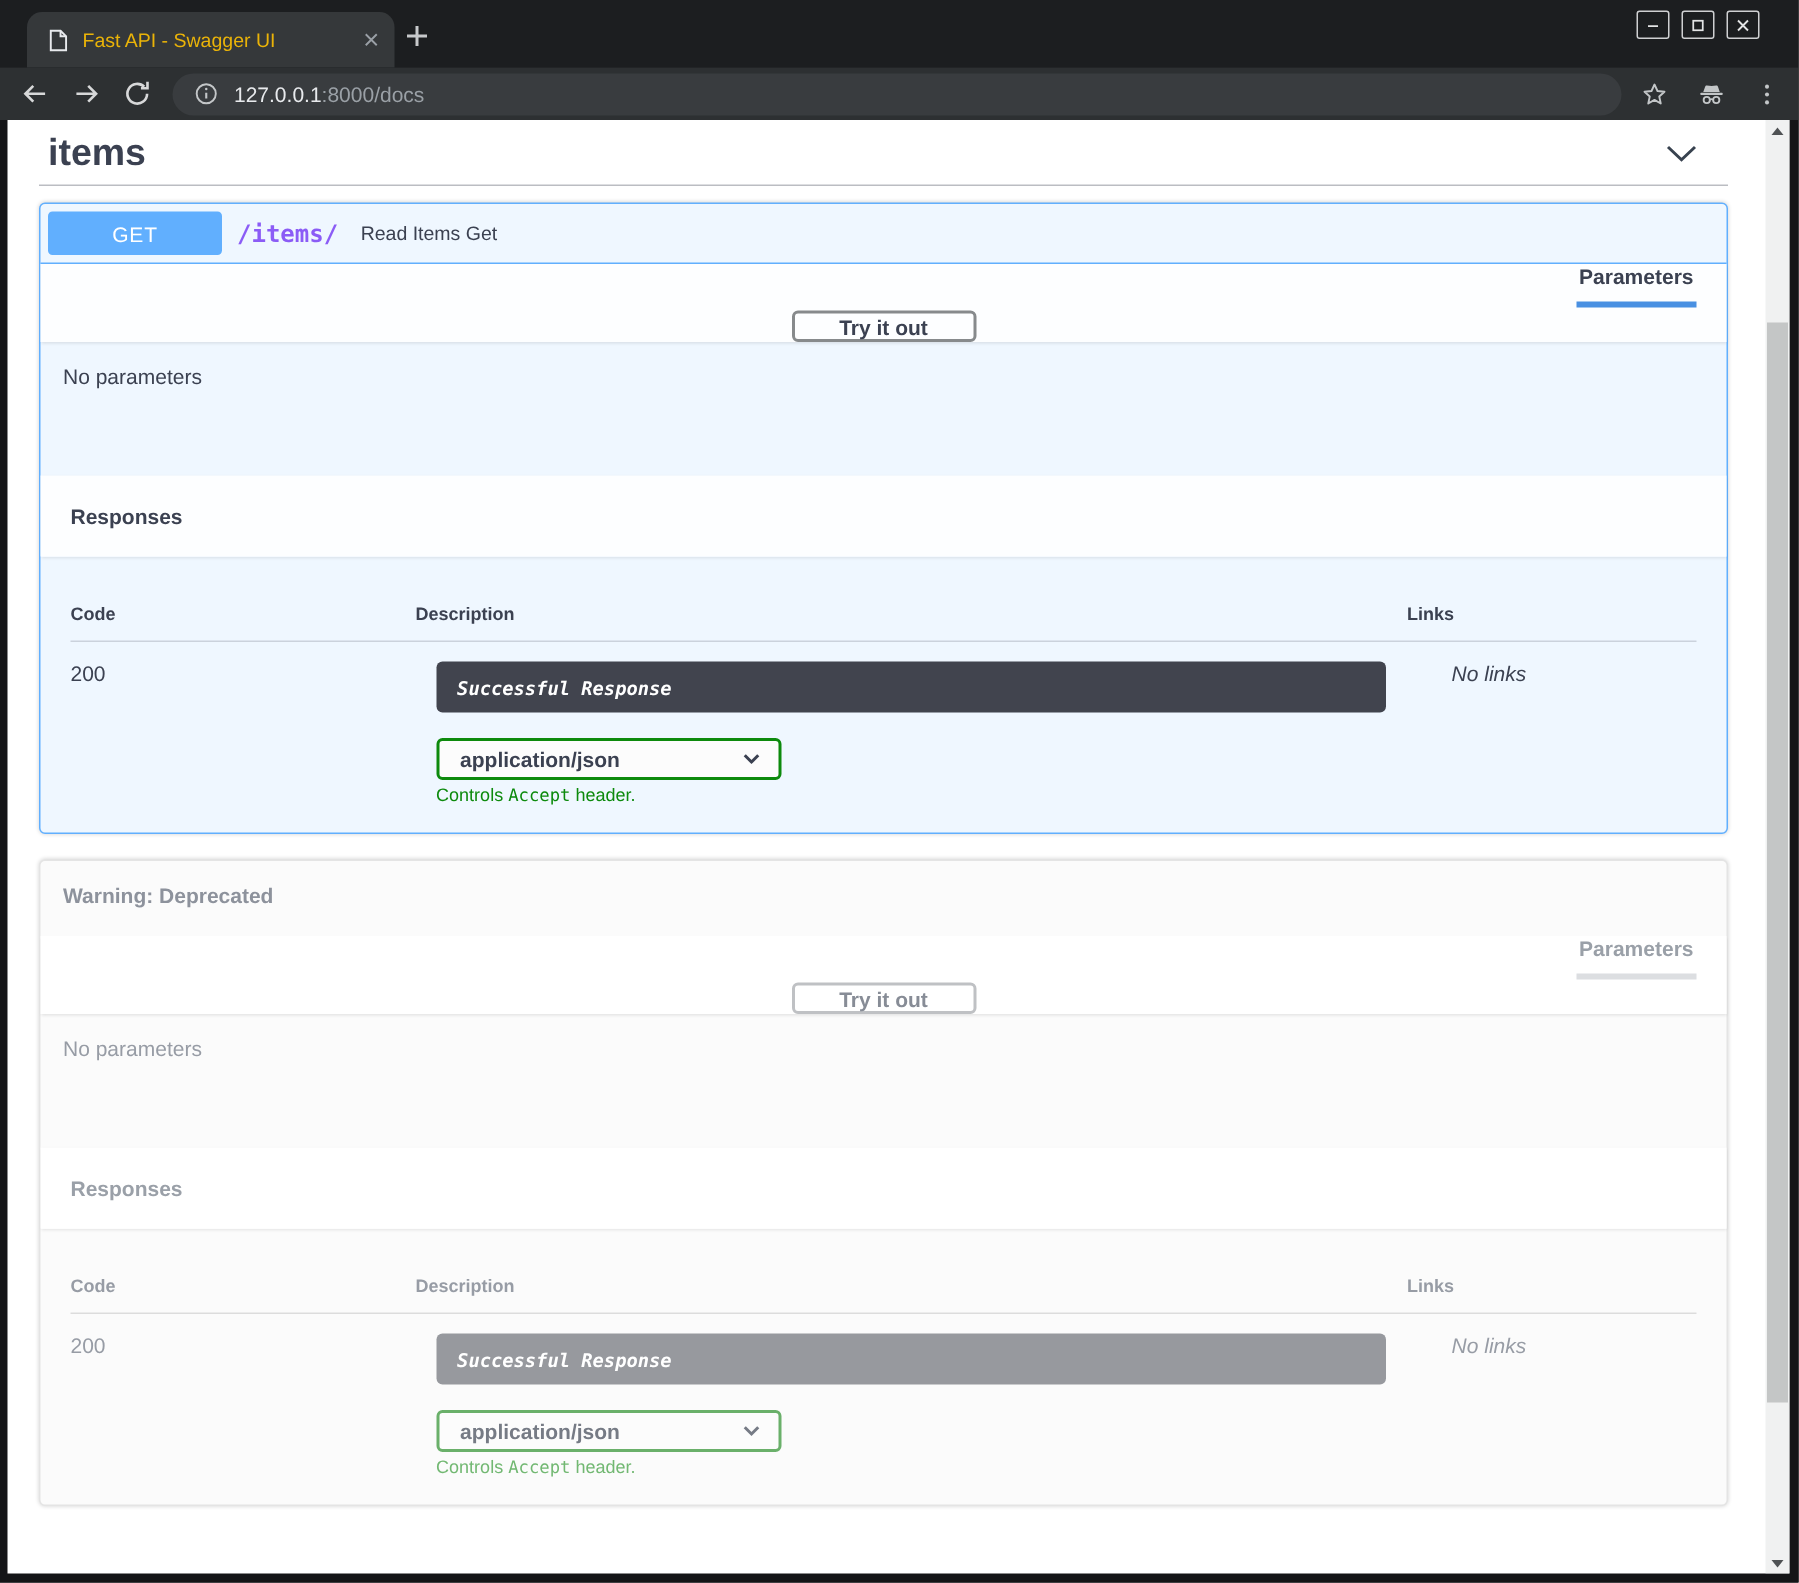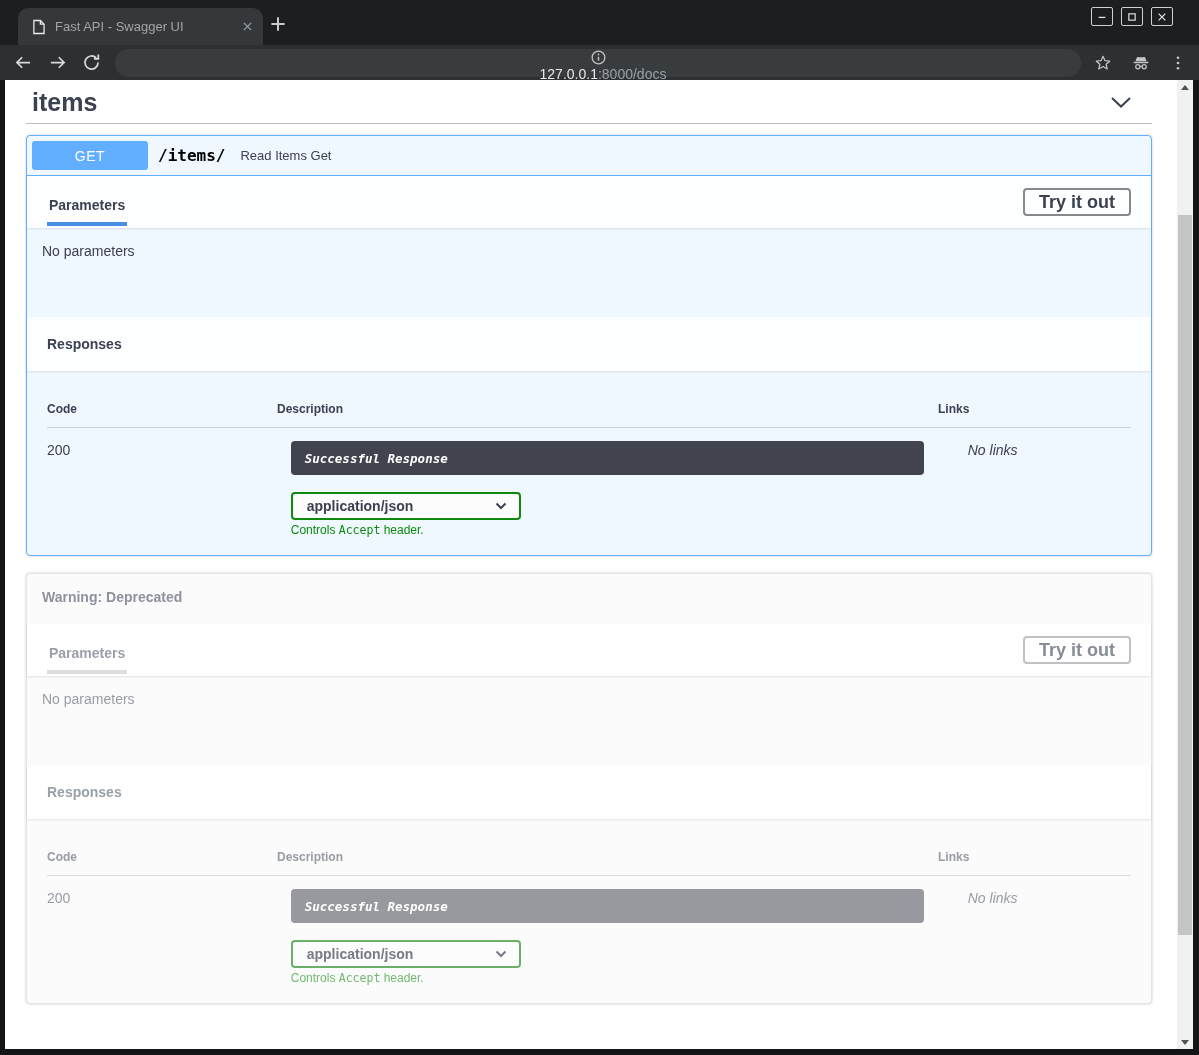--- a/index.html
+++ b/index.html
@@ -4,33 +4,33 @@
 <style>
   * { margin:0; padding:0; box-sizing:border-box; }
   html,body { width:1199px; height:1055px; background:#141517; font-family:"Liberation Sans",sans-serif; }
   .window { position:relative; width:1199px; height:1055px; background:#141517; overflow:hidden; }
 
   
   .tabstrip { position:absolute; top:0; left:0; right:0; height:45px; background:#1c1e20; }
   .tab { position:absolute; left:18px; top:8px; width:245px; height:37px; background:#35383a;
          border-radius:10px 10px 0 0; display:flex; align-items:center; padding:0 10px 0 14px; }
   .tab-favicon { color:#e8eaed; width:13px; height:16px; flex:0 0 auto; }
-  .tab-title { color:#a3a3a3; font-size:13px; margin-left:10px; flex:1; white-space:nowrap; overflow:hidden; }
+  .tab-title { color:#eab308; font-size:13px; margin-left:10px; flex:1; white-space:nowrap; overflow:hidden; }
   .tab-close { color:#9aa0a6; width:11px; height:11px; margin-left:8px; cursor:pointer; flex:0 0 auto; }
   .newtab-btn { position:absolute; left:270px; top:16px; width:16px; height:16px; color:#c7c9cb; }
   .win-controls { position:absolute; right:26px; top:7px; display:flex; gap:8px; }
   .win-btn { width:22px; height:19px; border:1px solid #cfd0d2; border-radius:2px; color:#e3e4e5;
              display:flex; align-items:center; justify-content:center; background:transparent; }
   .win-btn svg { width:10px; height:10px; }
 
   .toolbar { position:absolute; top:45px; left:0; right:0; height:35px; background:#2d3032;
              display:flex; align-items:center; }
   .nav-ico { width:21px; height:21px; color:#d7d8d9; margin-left:13px; flex:0 0 auto; }
   .omnibox { margin-left:13px; width:966px; height:28px; background:#393c3f; border-radius:14px;
-             display:flex; align-items:center; padding:0 14px;flex-direction:column; }
+             display:flex; align-items:center; padding:0 14px; }
   .info-ico { width:17px; height:17px; color:#c3c6c8; flex:0 0 auto; }
   .url { margin-left:10px; font-size:14px; color:#e8eaed; white-space:nowrap; }
   .url .muted { color:#9aa0a6; }
   .tb-right { display:flex; align-items:center; gap:18px; margin-left:12px; }
   .tb-ico { width:20px; height:20px; color:#c3c6c8; }
   .dots-ico { width:18px; height:18px; color:#c3c6c8; }
 
   
   .viewport { position:absolute; top:80px; left:5px; width:1188px; bottom:6px; background:#fff; overflow:hidden; }
   .page { position:absolute; top:0; left:0; right:16px; bottom:0; padding:0 25px 0 21px; }
@@ -53,35 +53,35 @@
   .opblock { border-radius:4px; margin-top:11px; box-shadow:0 0 3px rgba(0,0,0,.19); }
   .opblock.get { border:1px solid #61affe; background:#eff7ff; }
   .opblock.deprecated { margin-top:17px; border:1px solid #e4e4e4; background:#fbfbfb; }
 
   .op-summary { display:flex; align-items:center; padding:5px; cursor:pointer; }
   .get .op-summary { border-bottom:1px solid #61affe; }
   .method-badge { width:116px; height:29px; border-radius:3px; font-size:14px; font-weight:normal; color:#fff;
                   display:flex; align-items:center; justify-content:center; letter-spacing:.5px; }
   .get .method-badge { background:#61affe; }
   .deprecated .method-badge { background:#ebeced; color:rgba(255,255,255,.9); }
-  .op-path { margin-left:10px; font-family:"DejaVu Sans Mono",monospace; font-size:16px; font-weight:bold; color:#000000; }
+  .op-path { margin-left:10px; font-family:"DejaVu Sans Mono",monospace; font-size:16px; font-weight:bold; color:#8b5cf6; }
   .deprecated .op-path { color:#8c909c; text-decoration:line-through; }
   .op-desc { margin-left:15px; font-size:13px; color:#3b4151; }
   .deprecated .op-desc { color:#9ba0a9; }
 
   .op-warning { padding:15px 15px 19px; font-size:14px; font-weight:bold; color:#8d929c; }
 
   .section-header { height:52px; background:rgba(255,255,255,.85); box-shadow:0 1px 2px rgba(0,0,0,.1);
-                    display:flex; align-items:center; justify-content:space-between; padding:0 20px; }
+                    display:flex; align-items:center; justify-content:flex-end; padding:0 20px;flex-direction:column; }
   .tab-label-wrap { align-self:flex-end; }
   .param-tab { display:inline-block; font-size:14px; font-weight:bold; color:#3b4151;
                padding:0 2px 9px; border-bottom:4px solid #4990e2; margin-bottom:2px; }
   .deprecated .param-tab { color:#9aa0a8; border-bottom-color:#dcdee1; }
-  .tryout-btn { width:108px; height:28px; background:transparent; border:2px solid #878a8c; border-radius:4px;
-                font-family:"Liberation Sans",sans-serif; font-size:18px; font-weight:bold; color:#3b4151; cursor:pointer; }
+  .tryout-btn { width:123px; height:28px; background:transparent; border:2px solid #878a8c; border-radius:4px;
+                font-family:"Liberation Sans",sans-serif; font-size:14px; font-weight:bold; color:#3b4151; cursor:pointer; }
   .deprecated .tryout-btn { border-color:#bfc1c4; color:#878c96; }
 
   .no-params { padding:15px 15px 58px; font-size:14px; color:#3b4151; }
   .deprecated .no-params { color:#979ca5; }
 
   .responses-header { height:54px; background:rgba(255,255,255,.85); box-shadow:0 1px 2px rgba(0,0,0,.1);
                       display:flex; align-items:center; padding:0 20px; font-size:14px; font-weight:bold; color:#3b4151; }
   .deprecated .responses-header { color:#9aa0a8; }
 
   .resp-table { padding:20px 20px 18px; }

